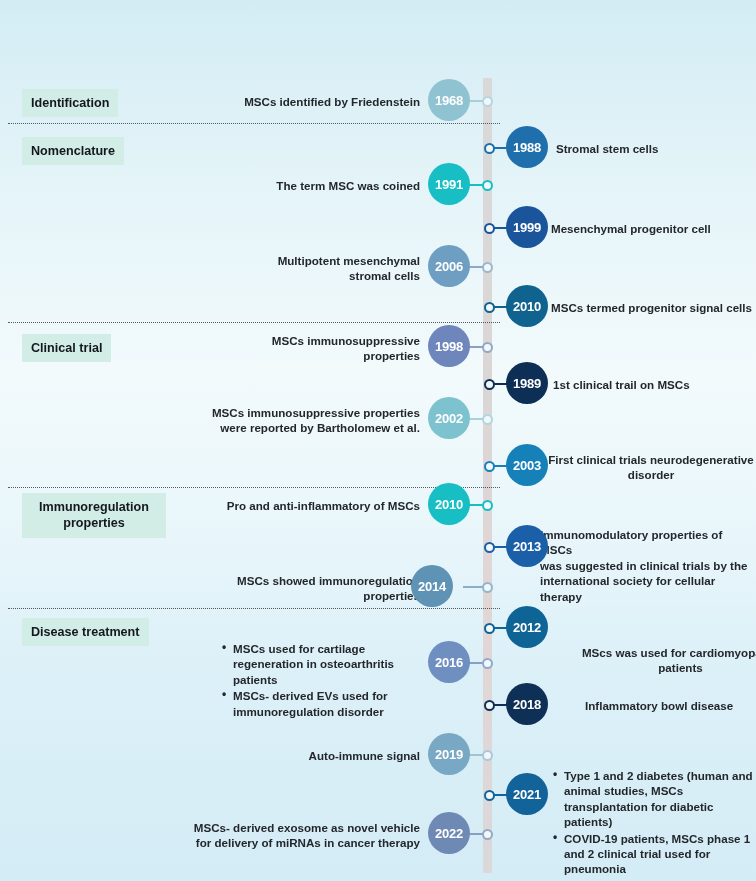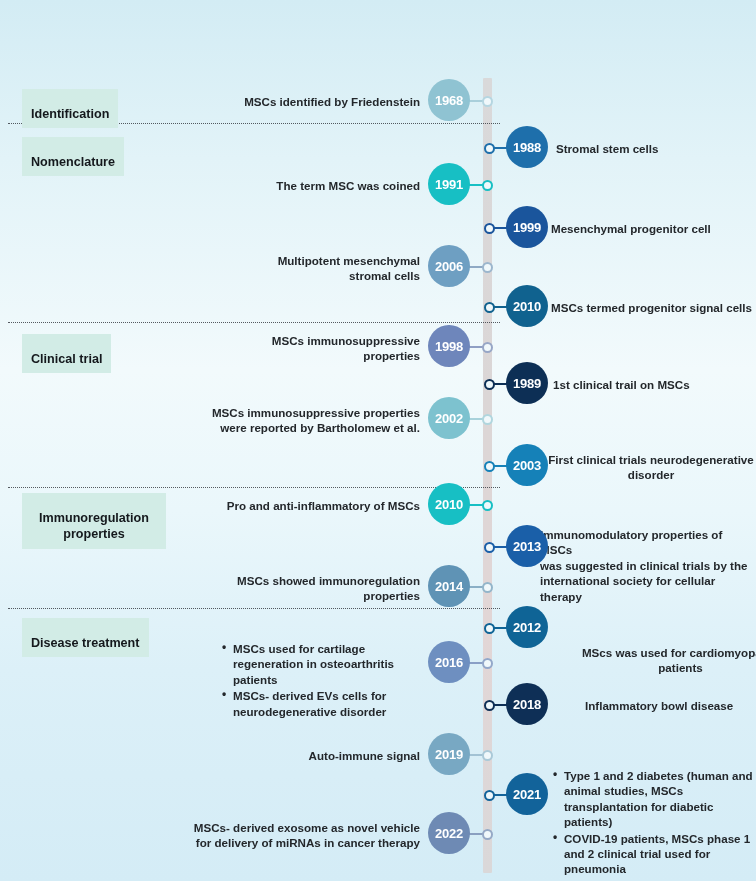--- a/index.html
+++ b/index.html
@@ -54,21 +54,21 @@
   }
 
   
   .cat {
     position: absolute;
     background: #d2ece6;
     color: #14181c;
     font-size: 12.6px;
     font-weight: bold;
     line-height: 1.3;
-    padding: 17px 9px 6px 9px;
+    padding: 6px 9px 6px 9px;
     white-space: pre-line;
   }
 
   
   .event { position: absolute; }
 
   .bubble {
     position: absolute;
     border-radius: 50%;
     color: #ffffff;
@@ -225,40 +225,40 @@
     <div class="ring" style="left:484px; top:541.5px; border:2.4px solid #1a5fa8;"></div>
     <div class="bubble" style="left:506px; top:525px; width:42px; height:42px; background:#1a5fa8;">2013</div>
     <div class="etext right" style="left:540px; top:527px; width:214px; white-space:pre-line;">Immunomodulatory properties of MSCs
 was suggested in clinical trials by the
 international society for cellular therapy</div>
   </div>
 
   <div class="event">
     <div class="connector" style="left:463px; top:586px; width:26px; background:#8aafc6;"></div>
     <div class="ring" style="left:482px; top:581.5px; border:2.4px solid #93b5ca;"></div>
-    <div class="bubble" style="left:428px; top:565px; width:42px; height:42px; background:#5f93b5;">2014</div>
+    <div class="bubble" style="left:411px; top:565px; width:42px; height:42px; background:#5f93b5;">2014</div>
     <div class="etext left" style="left:170px; top:573px; width:250px; white-space:pre-line;">MSCs showed immunoregulation
 properties</div>
   </div>
 
   <div class="event">
     <div class="connector" style="left:489px; top:627px; width:22px; background:#0f6496;"></div>
     <div class="ring" style="left:484px; top:622.5px; border:2.4px solid #0f6496;"></div>
     <div class="bubble" style="left:506px; top:606px; width:42px; height:42px; background:#0f6496;">2012</div>
     <div class="etext center" style="left:580px; top:614px; width:201px; white-space:pre-line;margin-top:31px;">MScs was used for cardiomyopathy
 patients</div>
   </div>
 
   <div class="event">
     <div class="connector" style="left:463px; top:662px; width:26px; background:#8a9fc6;"></div>
     <div class="ring" style="left:482px; top:657.5px; border:2.4px solid #93a8ca;"></div>
     <div class="bubble" style="left:428px; top:641px; width:42px; height:42px; background:#6e8fc0;">2016</div>
     <ul class="bl etext left" style="left:222px; top:641px; width:198px; text-align:left;">
       <li>MSCs used for cartilage regeneration in osteoarthritis patients</li>
-      <li>MSCs- derived EVs cells for neurodegenerative disorder</li>
+      <li>MSCs- derived EVs used for immunoregulation disorder</li>
     </ul>
   </div>
 
   <div class="event">
     <div class="connector" style="left:489px; top:704px; width:22px; background:#0e2f56;"></div>
     <div class="ring" style="left:484px; top:699.5px; border:2.4px solid #0e2f56;"></div>
     <div class="bubble" style="left:506px; top:683px; width:42px; height:42px; background:#0e2f56;">2018</div>
     <div class="etext right" style="left:553px; top:698px; width:201px;margin-left:32px;">Inflammatory bowl disease</div>
   </div>
 

